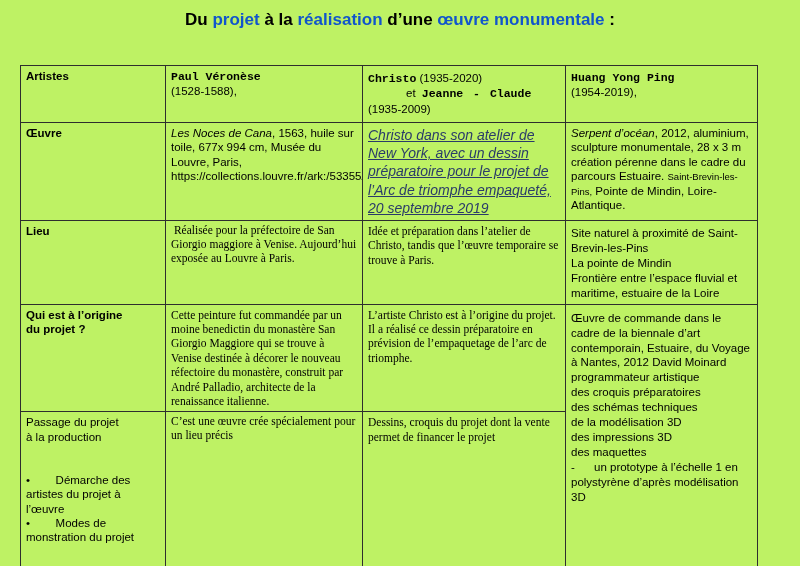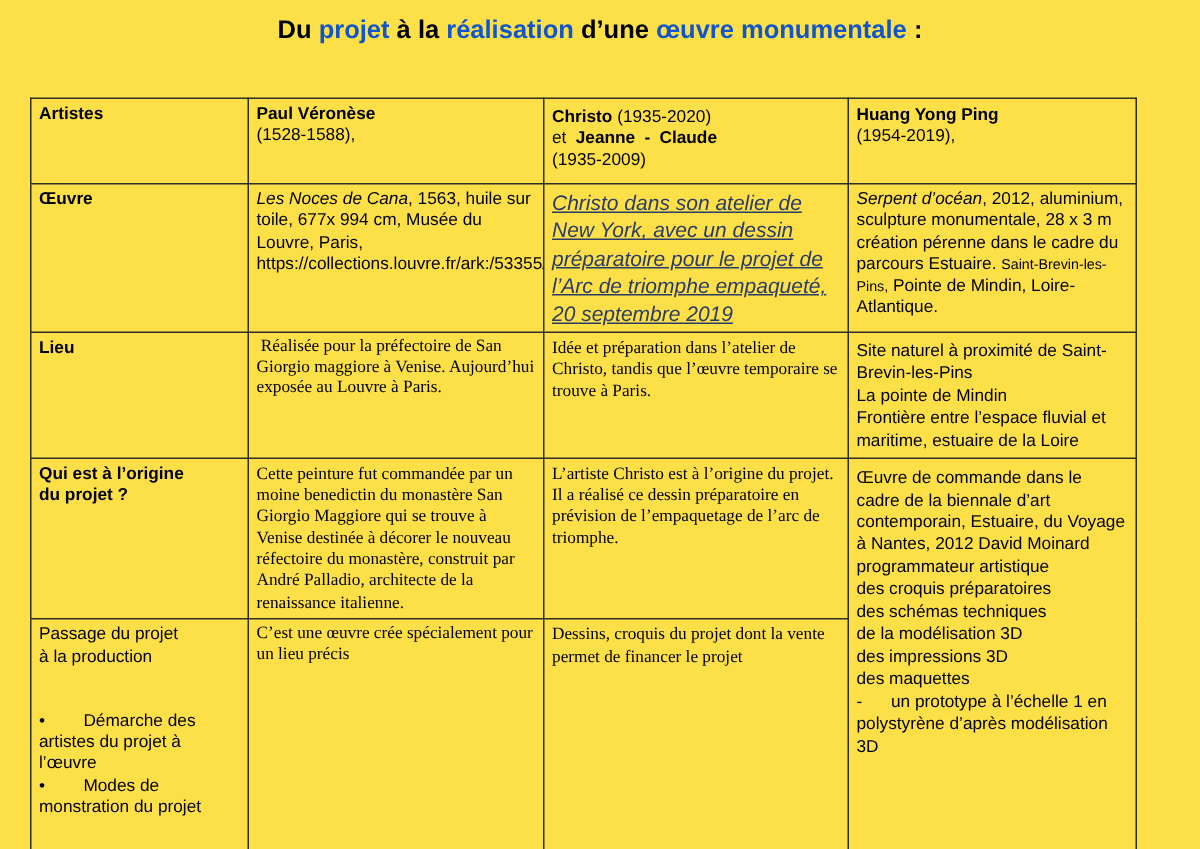--- a/index.html
+++ b/index.html
@@ -1,43 +1,43 @@
 <!DOCTYPE html>
 <html lang="fr"><head>
 <meta charset="utf-8">
 <style>
   html,body{margin:0;padding:0;background:#ffffff;}
-  .page{position:relative;width:800px;height:566px;background:#fde047;color:#000;
+  .page{position:relative;width:800px;height:566px;background:#bef264;color:#000;
         font-family:"Liberation Sans",sans-serif;overflow:hidden;}
 
   
   .doc-title{position:absolute;top:9px;left:0;width:100%;text-align:center;
              font-weight:bold;font-size:17px;line-height:21px;}
   .c-blue{color:#1155cc;}
   .c-red{color:#ee1111;}
 
   
   table.cmp{position:absolute;left:20px;top:65px;width:737px;
             border-collapse:collapse;table-layout:fixed;}
   table.cmp td{border:1px solid #2e2e2e;vertical-align:top;padding:3px 5px;
                font-size:11.5px;line-height:1.25;overflow:hidden;}
-  .bold{font-weight:bold;}
+  .bold{font-weight:bold;font-family:Liberation Mono, monospace;}
   .ital{font-style:italic;}
   .sans{font-family:"Liberation Sans",sans-serif;}
   .serif{font-family:"Liberation Serif",serif;font-size:12px;line-height:1.05;}
   .serif-sm{font-family:"Liberation Serif",serif;font-size:11.5px;line-height:1.15;}
   .pre{white-space:pre-wrap;}
   .rowlabel{font-weight:bold;font-size:12.5px;font-family:"Liberation Sans",sans-serif;}
   .rowlabel-plain{font-weight:normal;font-size:11.5px;line-height:1.3;}
   .hdr{font-size:13.5px;line-height:1.3;}
   .hdr-pad{padding-top:7px;padding-left:11px;}
   .indent{padding-left:11px;}
   .fs11{font-size:11px;line-height:1.27;}
   .small-seg{font-size:9.5px;}
-  .spread{word-spacing:3px;}
+  .spread{word-spacing:3px;margin-left:38px;}
   .link{color:#2a3b69;font-style:italic;text-decoration:underline;font-size:14px;line-height:1.3;cursor:pointer;}
   .gap-top{display:block;}
 </style>
 </head>
 <body>
 
 <div class="page">
 
   <div class="doc-title">
     <div><span>Du </span><span class="c-blue">projet</span><span> à la </span><span class="c-blue">réalisation</span><span> d’une </span><span class="c-blue">œuvre monumentale</span><span> :</span></div>

